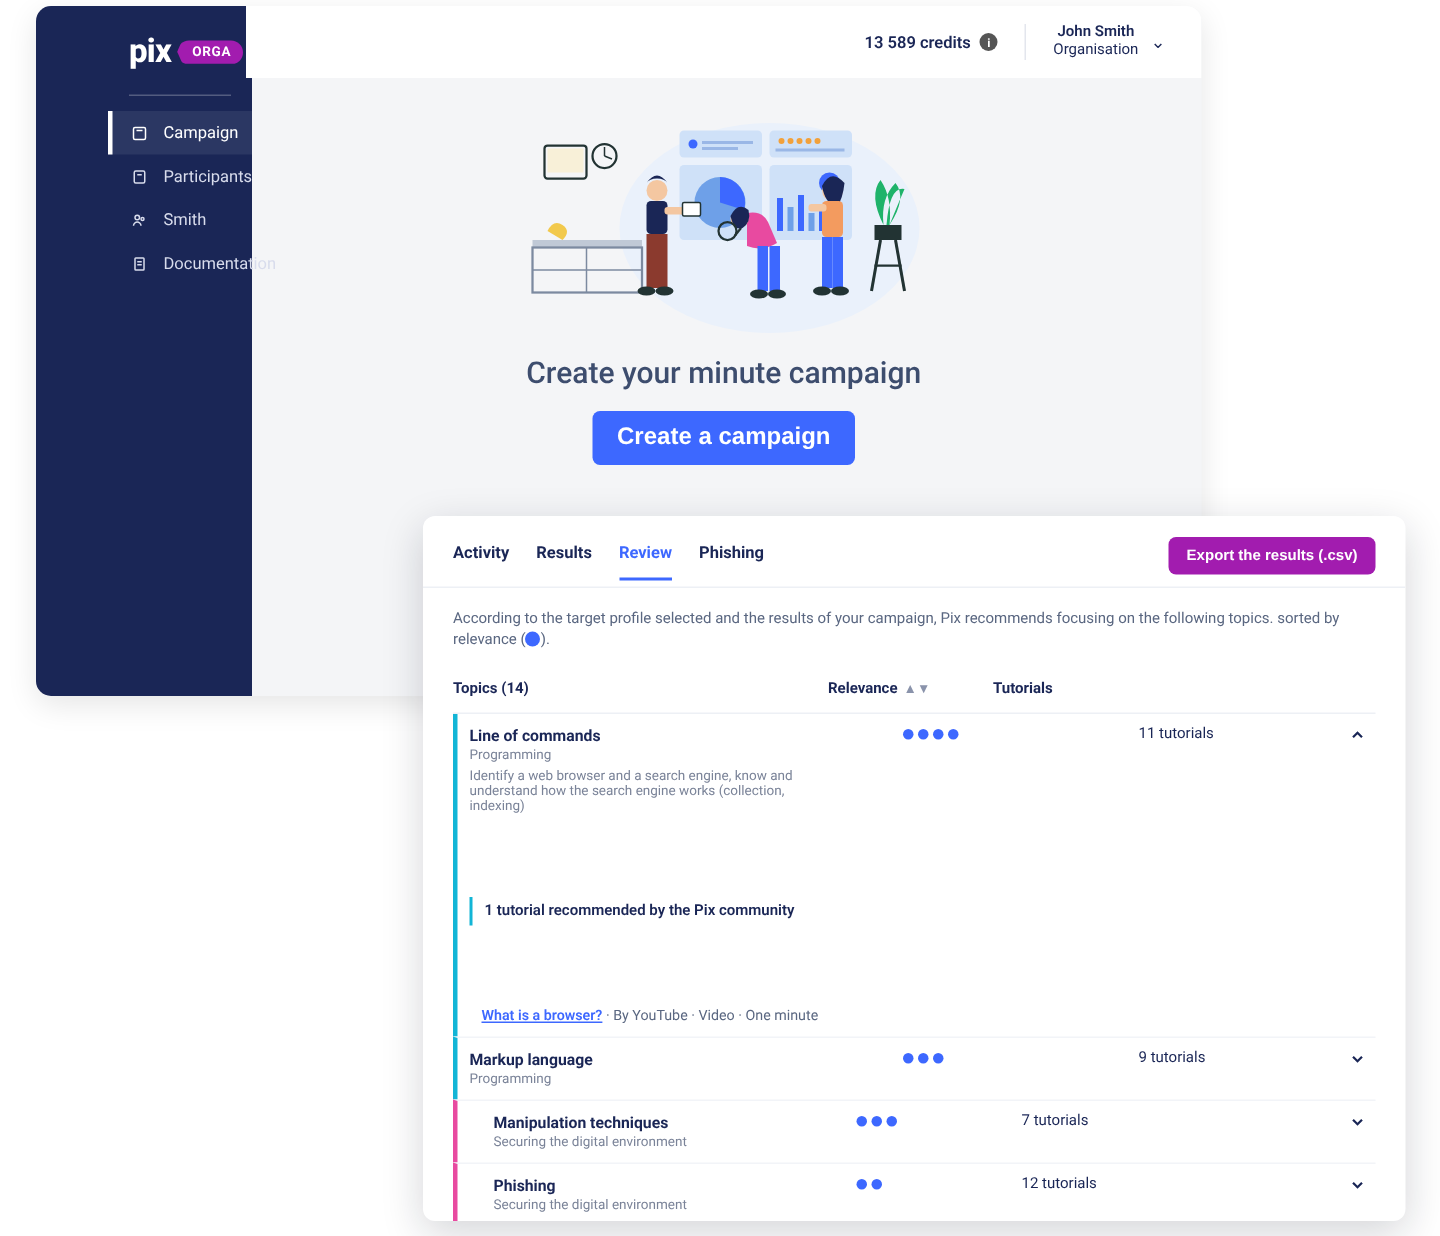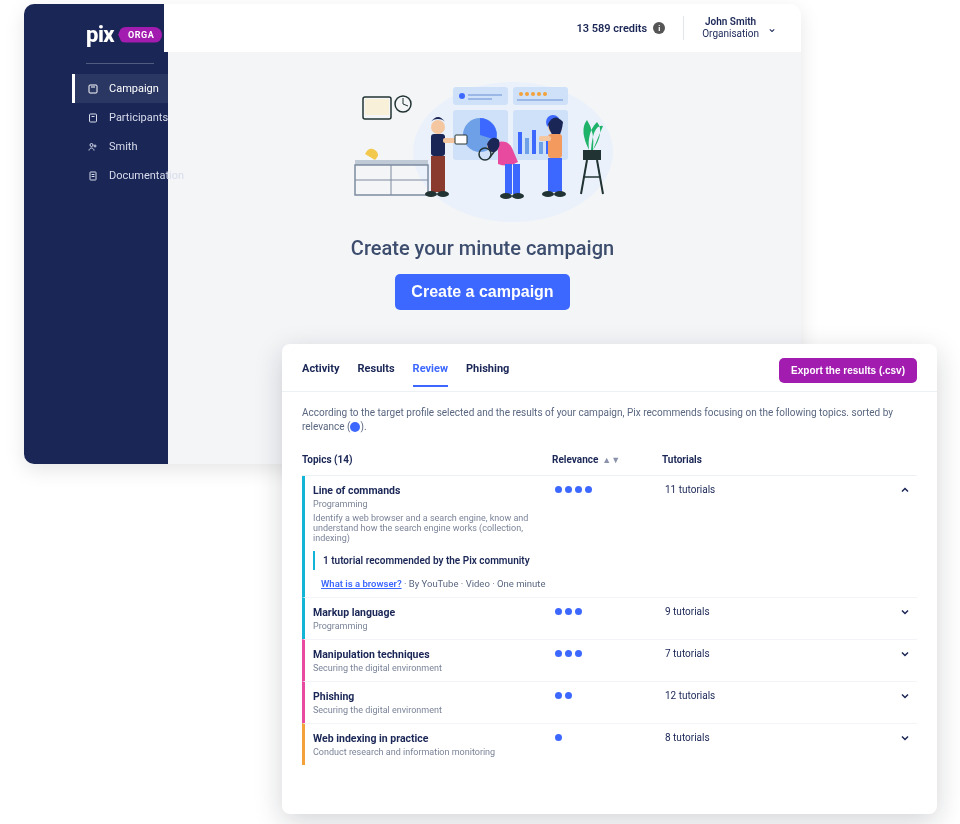--- a/index.html
+++ b/index.html
@@ -58,22 +58,22 @@
   .expand { color:#1a2656; font-size:13px; cursor:pointer; text-align:center; }
   .dots { display:flex; gap:3px; padding-top:2px;}
   .dot { width:7px; height:7px; border-radius:50%; background:#3d68ff; }
 
   .row.expanded { border-left-color:#12b5d6; padding-bottom:2px;}
   .tutorial-bar { grid-column:1 / -1; margin:8px 0 4px 8px; border-left:2px solid #12b5d6; padding:4px 8px; font-size:10px; font-weight:600; color:#1a2656;}
   .tutorial-row { grid-column:1 / -1; padding:4px 0 6px 16px; font-size:9.5px;}
   .tutorial-row a { color:#3d68ff; text-decoration:underline; font-weight:600;}
   .tutorial-meta { color:#5a6781; }
 
-  .b-teal { border-left-color:#12b5d6 !important; }
-  .b-pink { border-left-color:#e84aa0 !important; }
+  .b-teal { border-left-color:#12b5d6 !important;gap:47px; }
+  .b-pink { border-left-color:#e84aa0 !important;padding-left:16px; }
   .b-green { border-left-color:#1fb36a !important; }
   .b-orange { border-left-color:#f2a13b !important; }
 </style>
 </head>
 <body>
 
 <div class="window-back">
   <aside class="sidebar">
     <div class="logo">
       <span class="logo-pix">pix</span>

